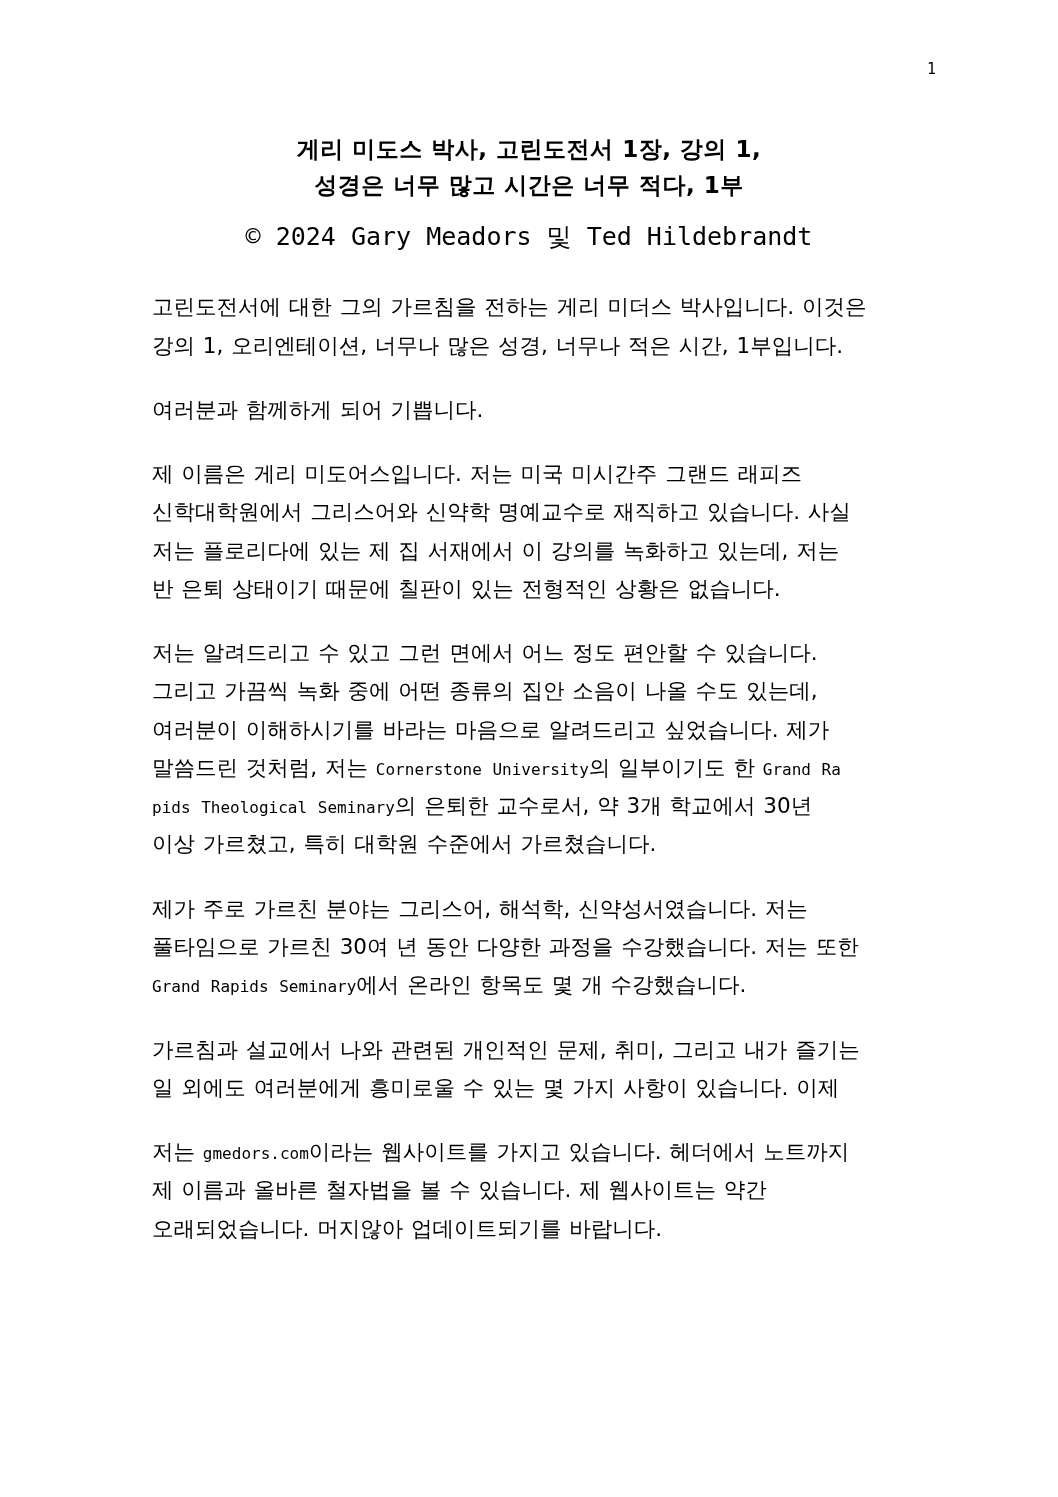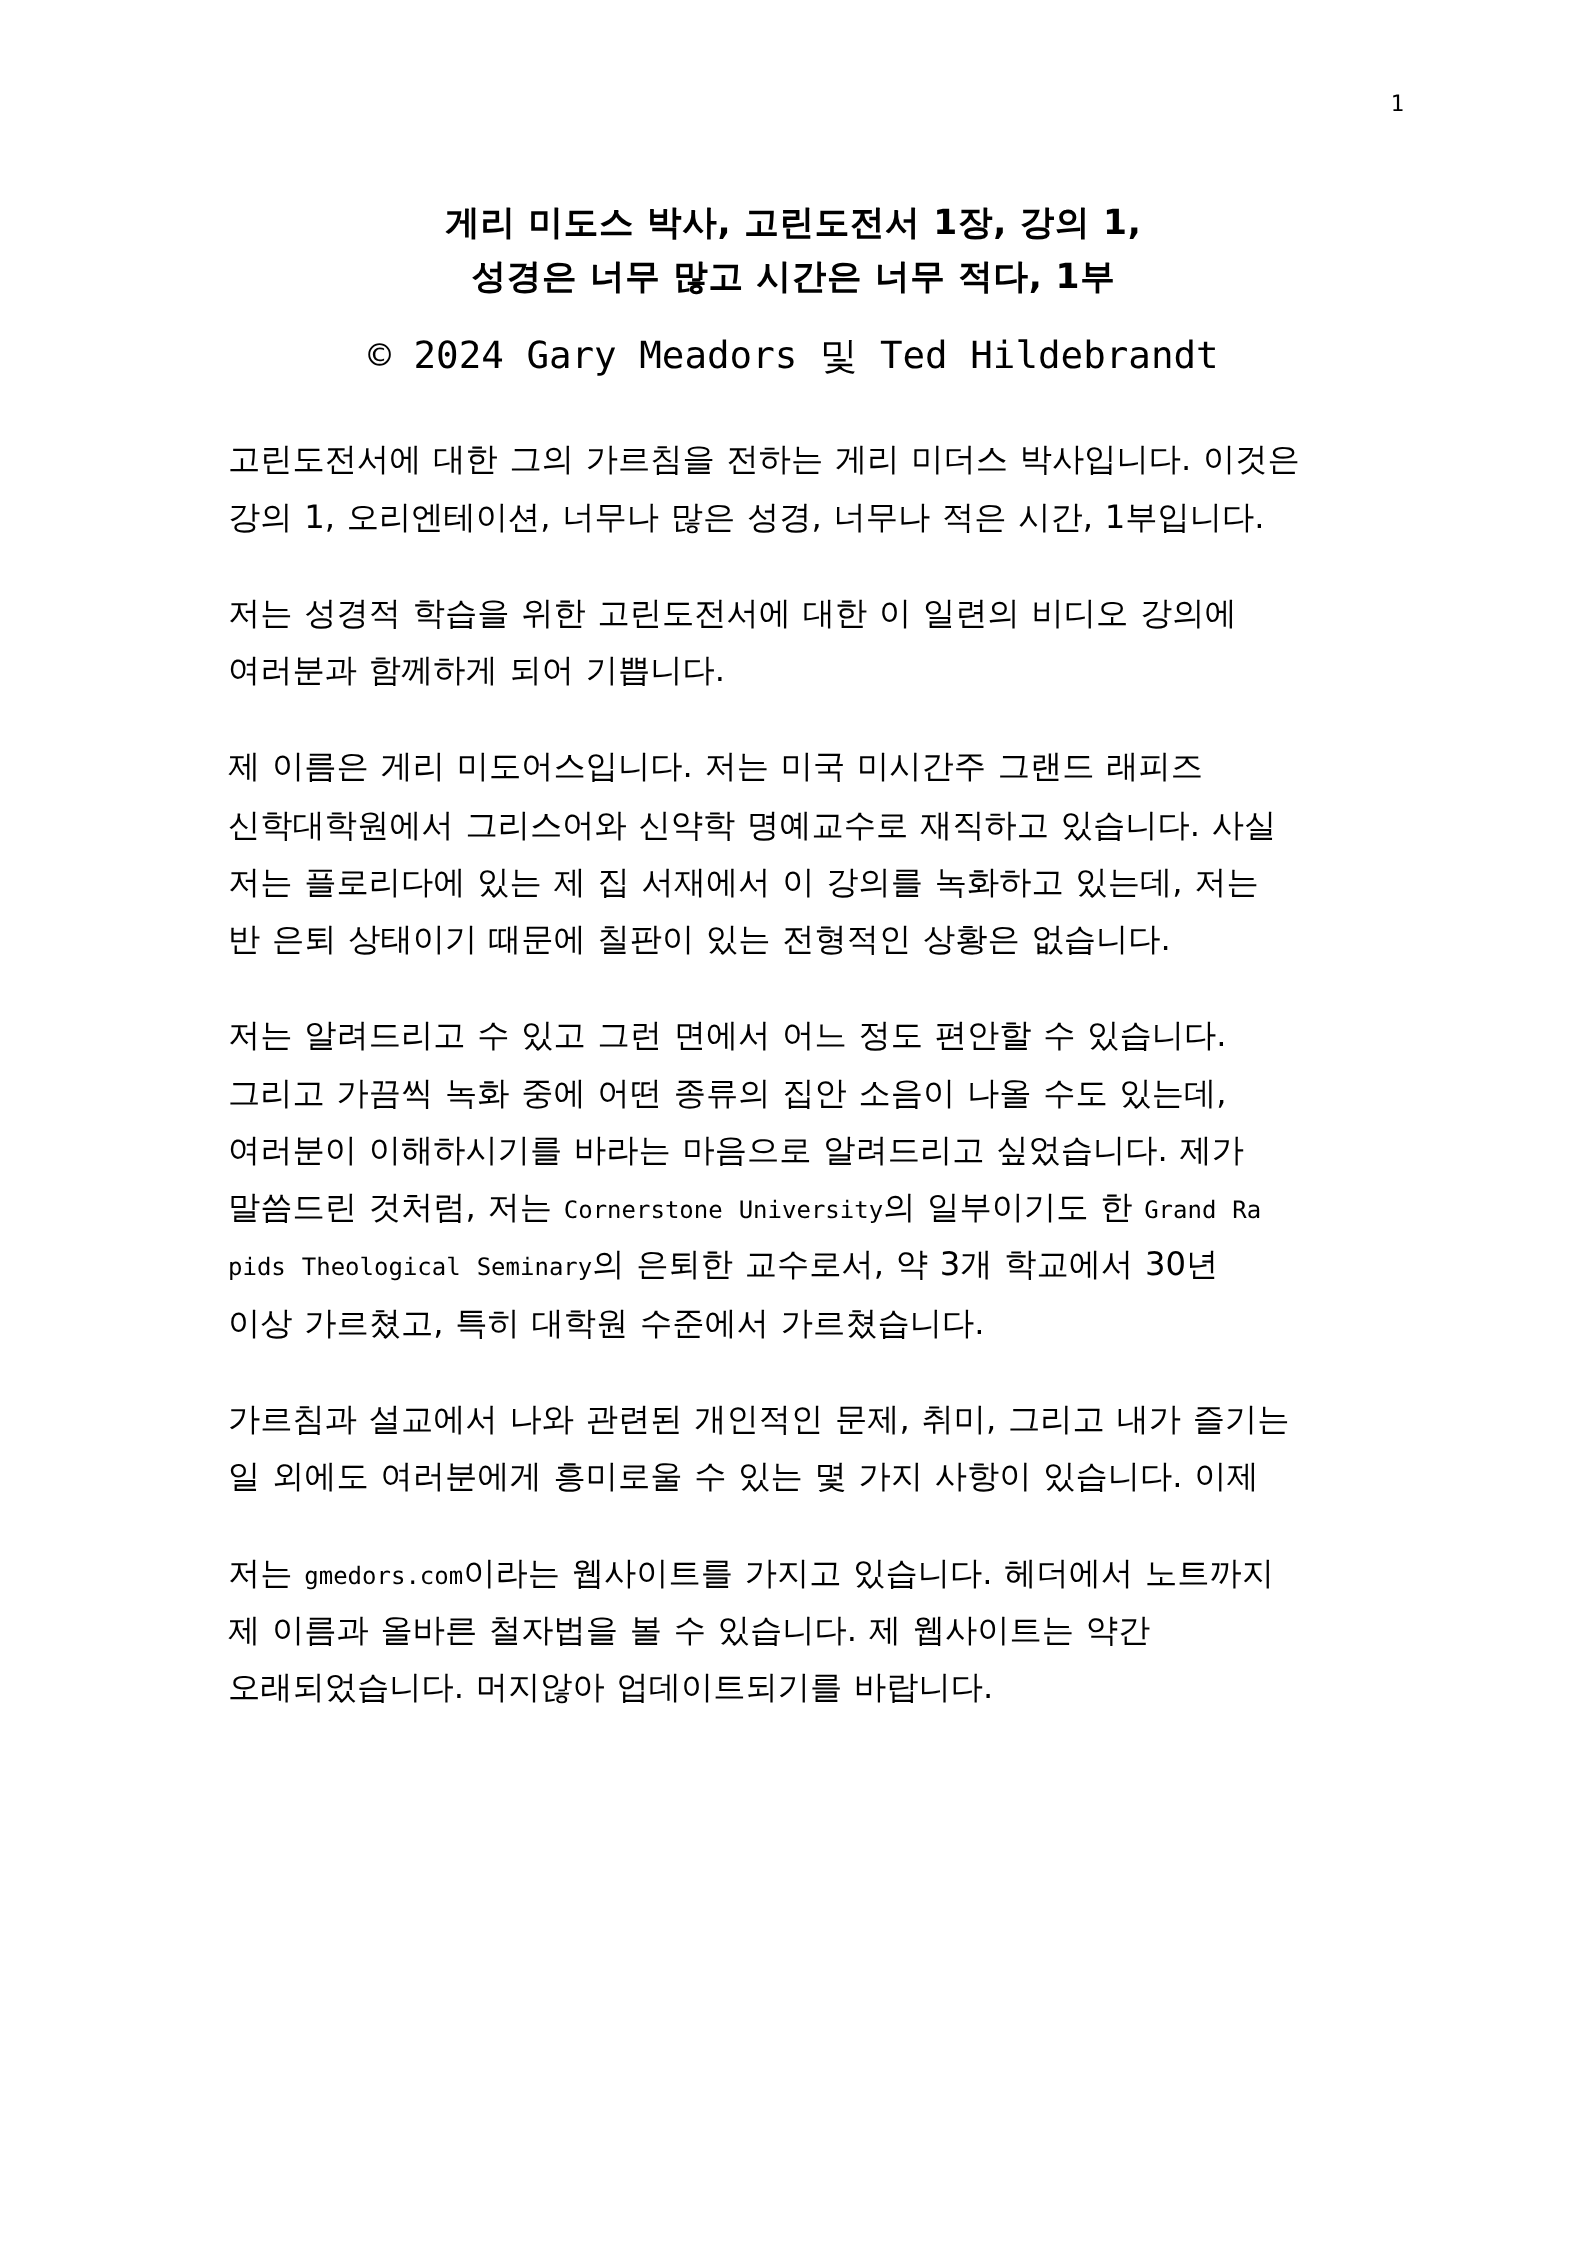--- a/index.html
+++ b/index.html
@@ -92,40 +92,44 @@
   <div class="doc-subtitle">© 2024 Gary Meadors 및 Ted Hildebrandt</div>
 
   <div class="body-block">
 
     <p class="para">
       <span class="ln">고린도전서에 대한 그의 가르침을 전하는 게리 미더스 박사입니다. 이것은</span>
       <span class="ln">강의 1, 오리엔테이션, 너무나 많은 성경, 너무나 적은 시간, 1부입니다.</span>
     </p>
 
     <p class="para">
-      <span class="ln">저는 성경적 학습을 위한 고린도전서에 대한 이 일련의 비디오 강의에</span>
       <span class="ln">여러분과 함께하게 되어 기쁩니다.</span>
     </p>
 
     <p class="para">
       <span class="ln">제 이름은 게리 미도어스입니다. 저는 미국 미시간주 그랜드 래피즈</span>
       <span class="ln">신학대학원에서 그리스어와 신약학 명예교수로 재직하고 있습니다. 사실</span>
       <span class="ln">저는 플로리다에 있는 제 집 서재에서 이 강의를 녹화하고 있는데, 저는</span>
       <span class="ln">반 은퇴 상태이기 때문에 칠판이 있는 전형적인 상황은 없습니다.</span>
     </p>
 
     <p class="para">
       <span class="ln">저는 알려드리고 수 있고 그런 면에서 어느 정도 편안할 수 있습니다.</span>
       <span class="ln">그리고 가끔씩 녹화 중에 어떤 종류의 집안 소음이 나올 수도 있는데,</span>
       <span class="ln">여러분이 이해하시기를 바라는 마음으로 알려드리고 싶었습니다. 제가</span>
       <span class="ln">말씀드린 것처럼, 저는 <span class="mono">Cornerstone University</span>의 일부이기도 한 <span class="mono">Grand Ra</span></span>
       <span class="ln"><span class="mono">pids Theological Seminary</span>의 은퇴한 교수로서, 약 3개 학교에서 30년</span>
       <span class="ln">이상 가르쳤고, 특히 대학원 수준에서 가르쳤습니다.</span>
     </p>
 
+    <p class="para">
+      <span class="ln">제가 주로 가르친 분야는 그리스어, 해석학, 신약성서였습니다. 저는</span>
+      <span class="ln">풀타임으로 가르친 30여 년 동안 다양한 과정을 수강했습니다. 저는 또한</span>
+      <span class="ln"><span class="mono">Grand Rapids Seminary</span>에서 온라인 항목도 몇 개 수강했습니다.</span>
+    </p>
 
     <p class="para">
       <span class="ln">가르침과 설교에서 나와 관련된 개인적인 문제, 취미, 그리고 내가 즐기는</span>
       <span class="ln">일 외에도 여러분에게 흥미로울 수 있는 몇 가지 사항이 있습니다. 이제</span>
     </p>
 
     <p class="para">
       <span class="ln">저는 <span class="mono">gmedors.com</span>이라는 웹사이트를 가지고 있습니다. 헤더에서 노트까지</span>
       <span class="ln">제 이름과 올바른 철자법을 볼 수 있습니다. 제 웹사이트는 약간</span>
       <span class="ln">오래되었습니다. 머지않아 업데이트되기를 바랍니다.</span>

